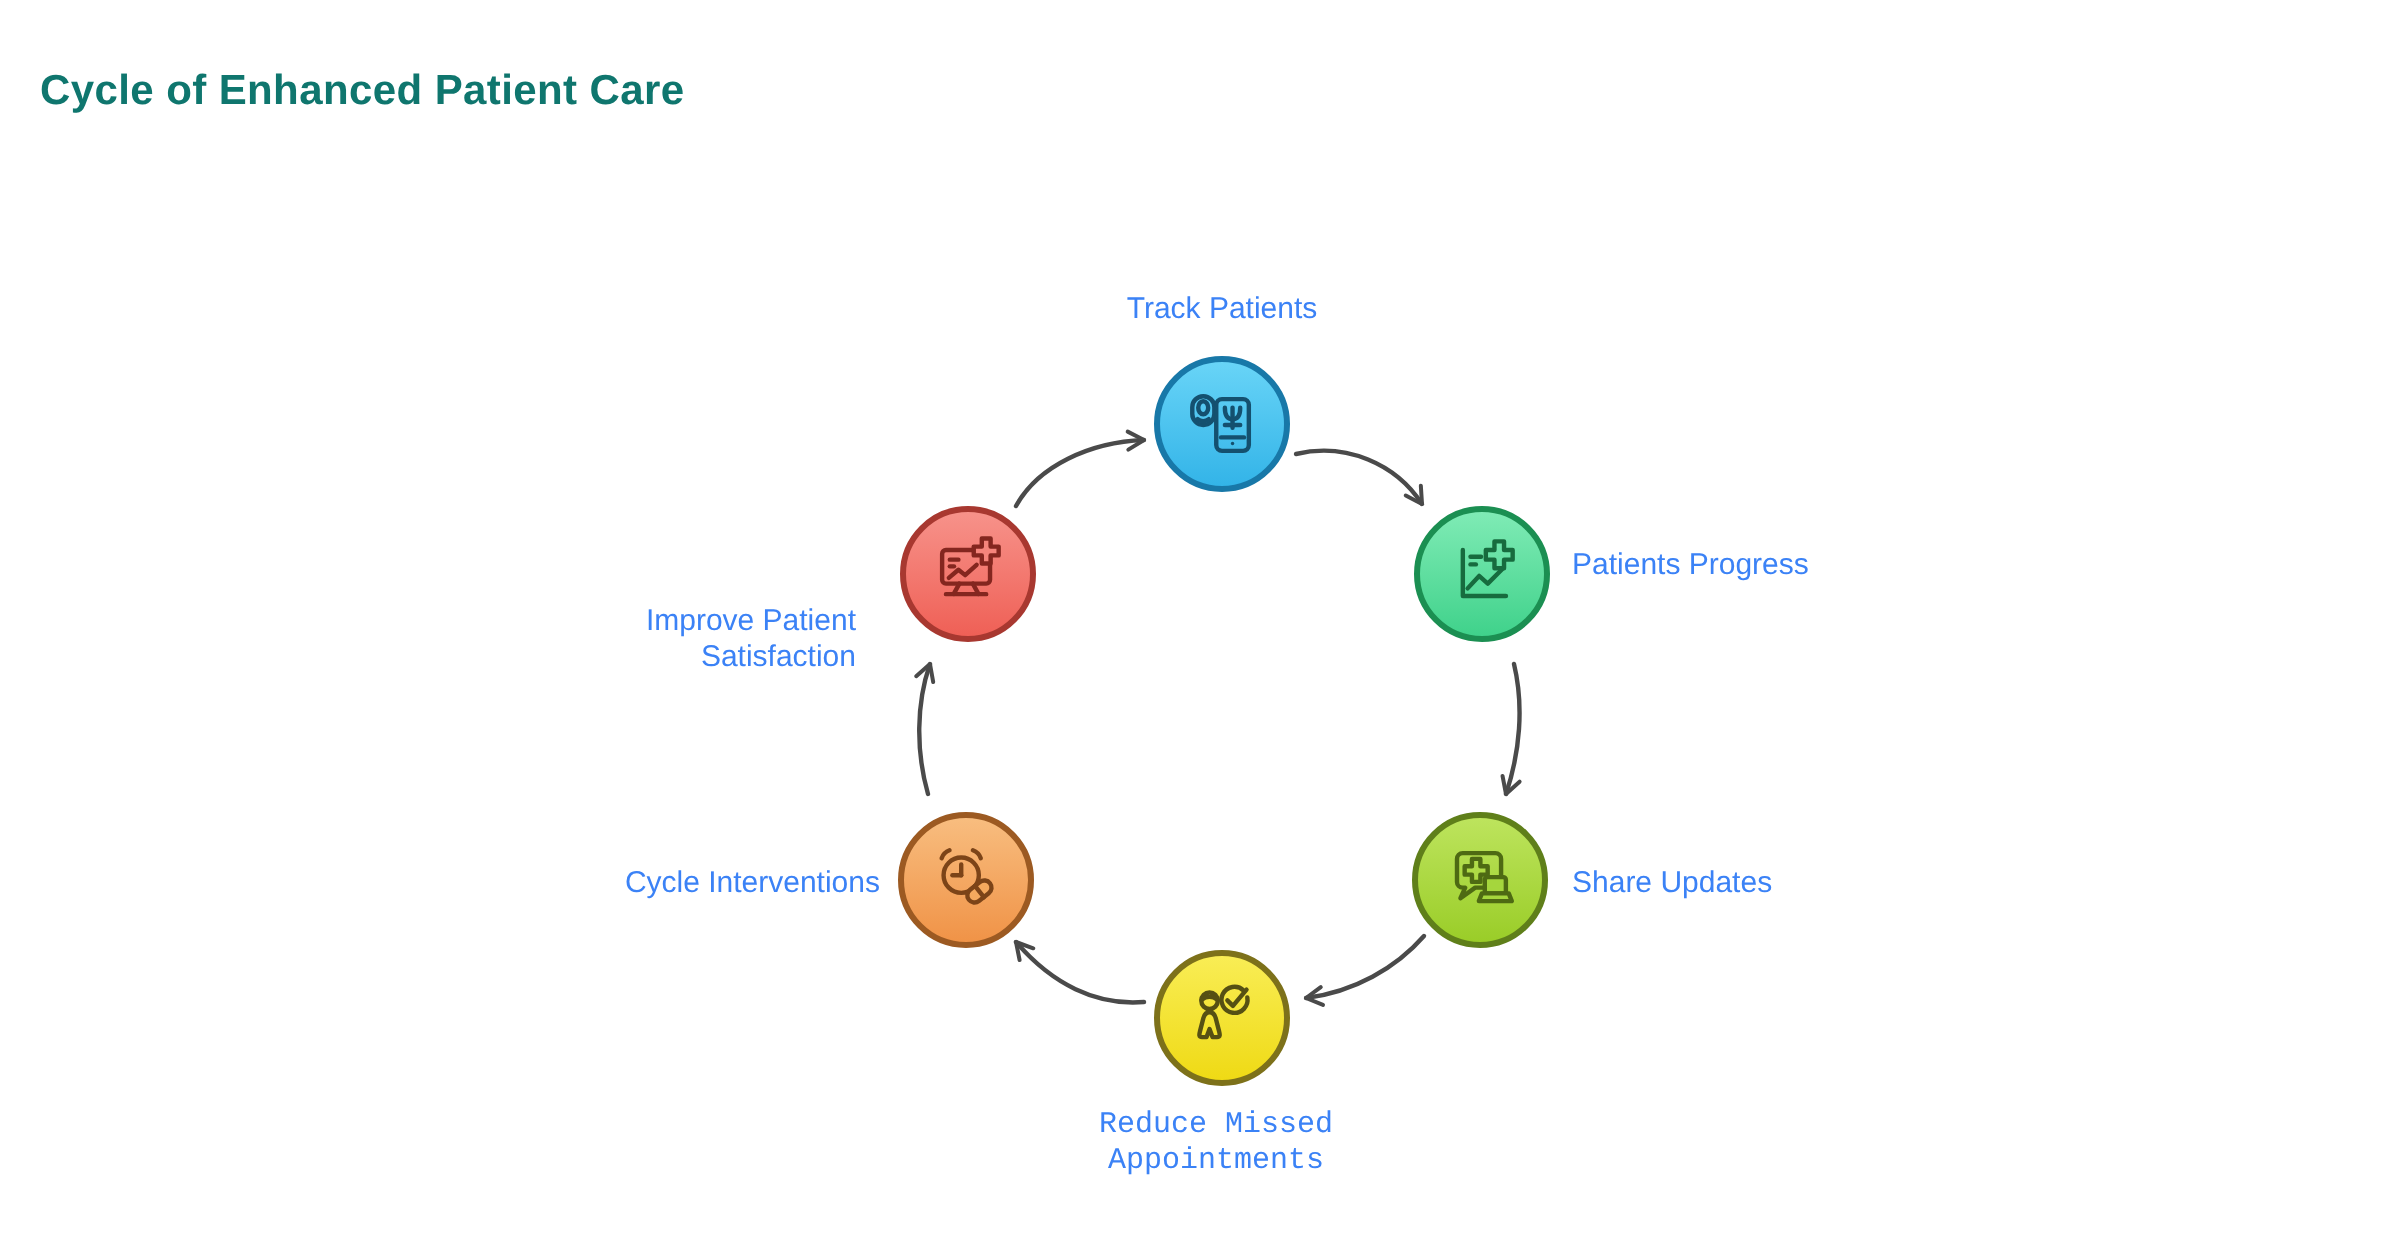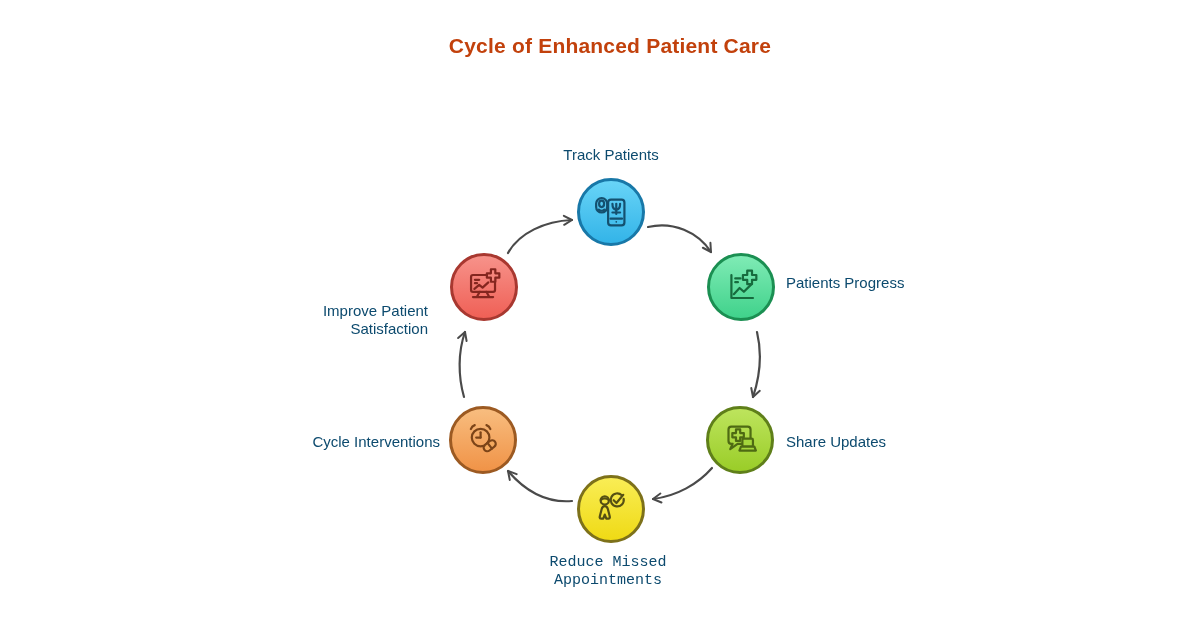--- a/index.html
+++ b/index.html
@@ -4,40 +4,40 @@
 <style>
   html,body{margin:0;padding:0;}
   body{
     width:1200px;height:630px;overflow:hidden;
     background:#FFFFFF;
     font-family:"Liberation Sans", sans-serif;
   }
   #stage{position:relative;width:1200px;height:630px;background:#FFFFFF;}
   .title{
     position:absolute;left:20px;top:34px;width:1180px;
-    text-align:center;font-size:21px;font-weight:700;color:#c2410c;
+    font-size:21px;font-weight:700;color:#0f766e;
     letter-spacing:.2px;
   }
   #arrow-layer{position:absolute;left:0;top:0;width:1200px;height:630px;}
   .node{position:absolute;width:68px;height:68px;}
   .circle{
     width:68px;height:68px;border-radius:50%;
     box-sizing:border-box;border:3px solid #000;
     display:flex;align-items:center;justify-content:center;
   }
   .c-blue  {background:linear-gradient(180deg,#68D4F7 0%,#33B4E8 100%);border-color:#1878A8;}
   .c-green {background:linear-gradient(180deg,#7FEBB5 0%,#40D28B 100%);border-color:#1B8F52;}
   .c-lime  {background:linear-gradient(180deg,#BDE45D 0%,#9ACD28 100%);border-color:#5F7F1A;}
   .c-yellow{background:linear-gradient(180deg,#F9ED55 0%,#EFDA15 100%);border-color:#7D711A;}
   .c-orange{background:linear-gradient(180deg,#F8BD7F 0%,#F09347 100%);border-color:#9C5A22;}
   .c-red   {background:linear-gradient(180deg,#F7928A 0%,#EF6056 100%);border-color:#A83830;}
   .icon{width:46px;height:46px;}
   .icon *{vector-effect:none;}
   .nlabel{
-    position:absolute;font-size:15px;line-height:17.5px;color:#0c4a6e;
+    position:absolute;font-size:15px;line-height:17.5px;color:#3b82f6;
   }
 </style>
 </head>
 <body>
 
 <div id="stage">
 
   <div class="title">Cycle of Enhanced Patient Care</div>
 
   <svg id="arrow-layer" viewBox="0 0 1200 630" xmlns="http://www.w3.org/2000/svg">

